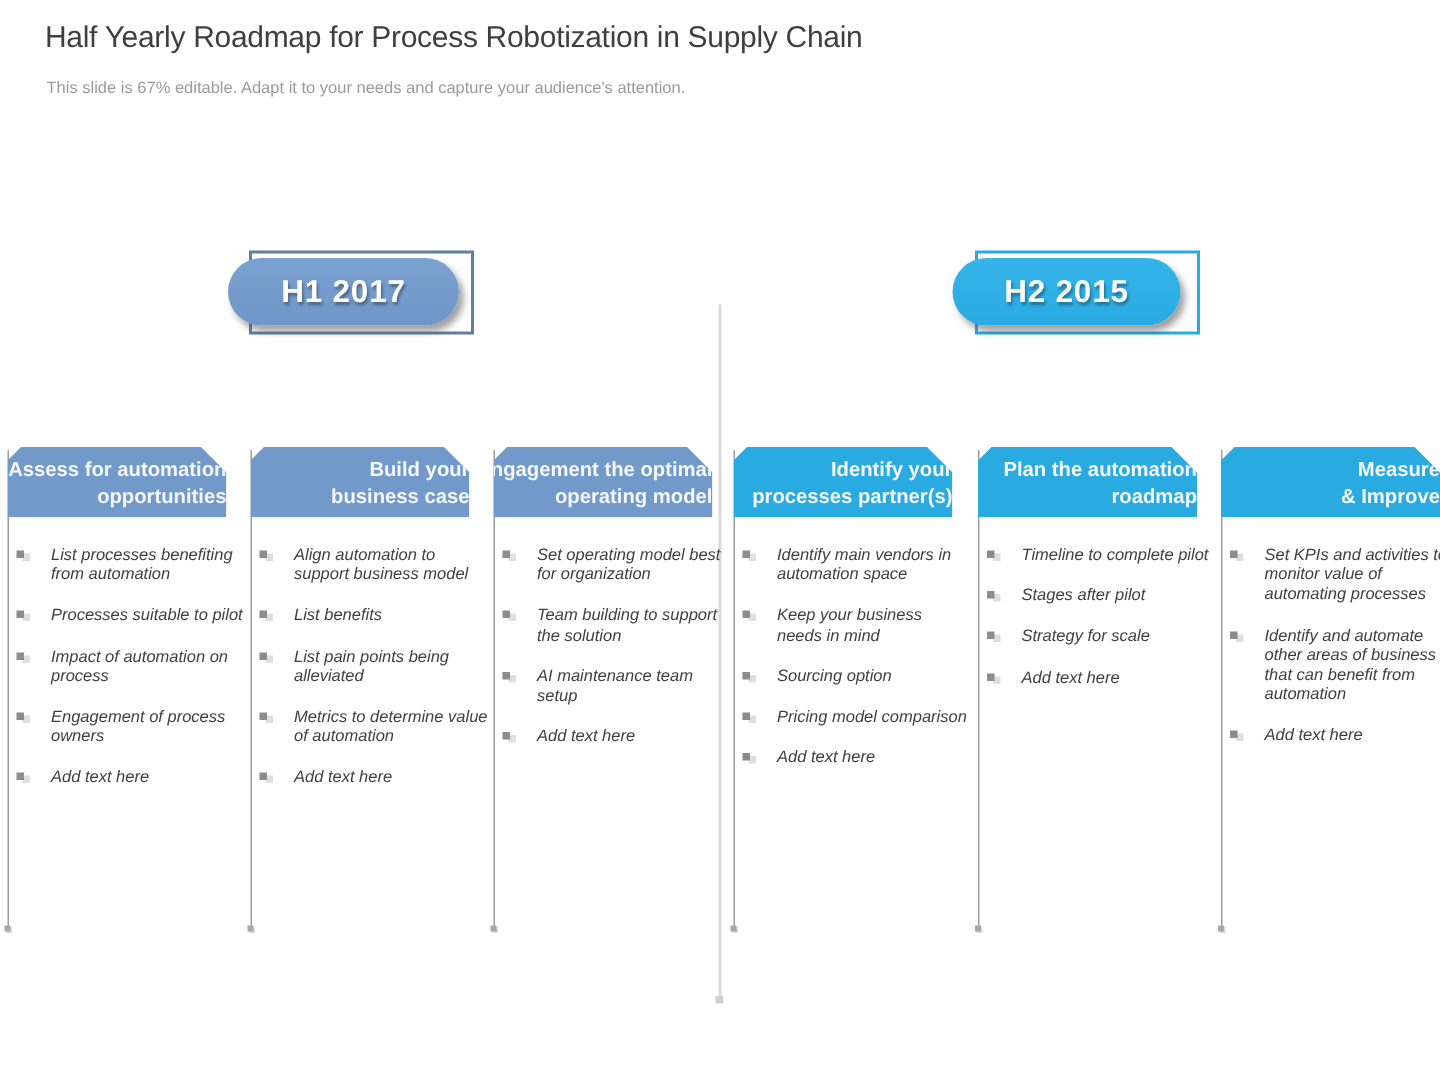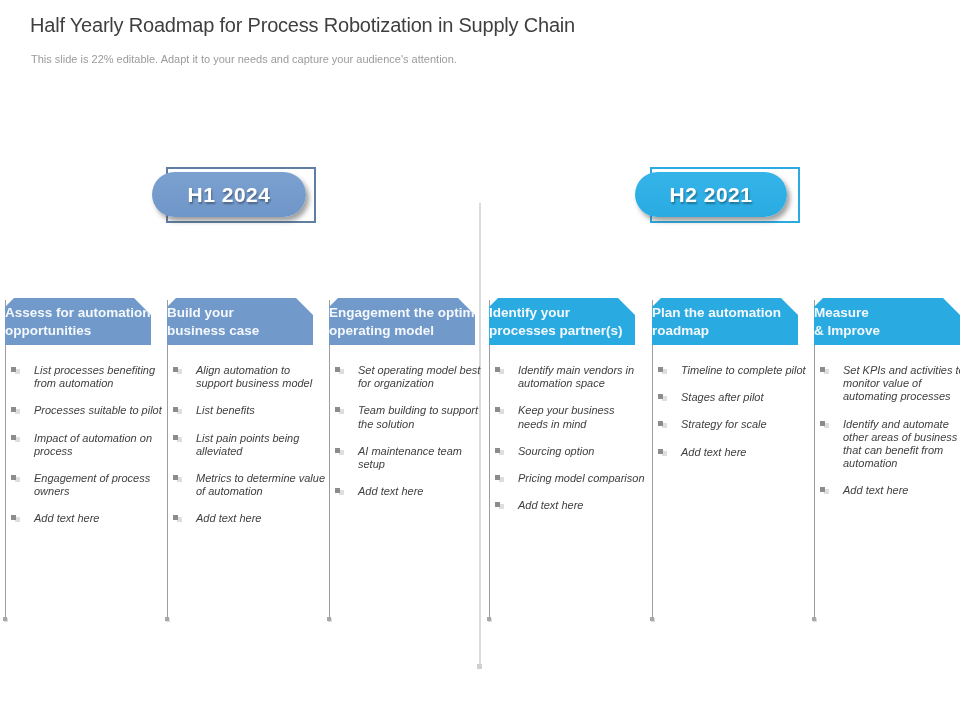--- a/index.html
+++ b/index.html
@@ -50,24 +50,24 @@
   .v-line {
     position:absolute; left:0; top:2px; width:1px; height:320px;
     background:var(--column_line,#9D9D9D);
   }
   .v-line::after {
     content:""; position:absolute; left:-2px; bottom:-1px;
     width:4px; height:4px; background:#a8a8a8; box-shadow:1px 1px 0 #dcdcdc;
   }
   .col-header {
     position:absolute; left:0; top:0; width:146px; height:47px;
-    display:flex; flex-direction:column; align-items:flex-start; justify-content:center;
+    display:flex; flex-direction:column; align-items:flex-end; justify-content:center;
     clip-path:polygon(0 9px, 9px 0, calc(100% - 17px) 0, 100% 17px, 100% 100%, 0 100%);
     color:#f4f8fc; font-size:13.5px; font-weight:bold; line-height:1.3;
-    text-align:center; overflow:hidden;
+    text-align:center; overflow:hidden;padding-left:41px;
   }
   .col-header.first-half  { background:var(--h1_blue,#7199C9); }
   .col-header.second-half { background:var(--h2_blue,#29ABE2); }
   .col-header span { display:block; white-space:nowrap; }
   .col-list {
     position:absolute; left:8px; top:66px; width:150px;
     list-style:none; display:flex; flex-direction:column; gap:14px;
   }
   .col-list li {
     position:relative; padding-left:21px;
@@ -78,35 +78,35 @@
     position:absolute; left:-2px; top:3px; width:5px; height:5px;
     background:#8c8c8c; box-shadow:4px 2px 0 rgba(160,160,160,.35);
   }
 </style>
 </head>
 <body>
 
 <div class="slide">
 
   <h1 class="slide-title">Half Yearly Roadmap for Process Robotization in Supply Chain</h1>
-  <p class="slide-subtitle">This slide is 22% editable. Adapt it to your needs and capture your audience's attention.</p>
+  <p class="slide-subtitle">This slide is 67% editable. Adapt it to your needs and capture your audience's attention.</p>
 
   <div class="center-divider"></div>
 
   <div class="badge-group">
     <div class="badge-rect h1"></div>
     <div class="badge-pill h1">
-      <span>H1 2024</span>
+      <span>H1 2017</span>
     </div>
   </div>
 
   <div class="badge-group">
     <div class="badge-rect h2"></div>
     <div class="badge-pill h2">
-      <span>H2 2021</span>
+      <span>H2 2015</span>
     </div>
   </div>
 
   <div class="column" style="left:5px">
     <div class="v-line"></div>
     <div class="col-header first-half">
       <span>Assess for automation</span>
       <span>opportunities</span>
     </div>
     <ul class="col-list">

